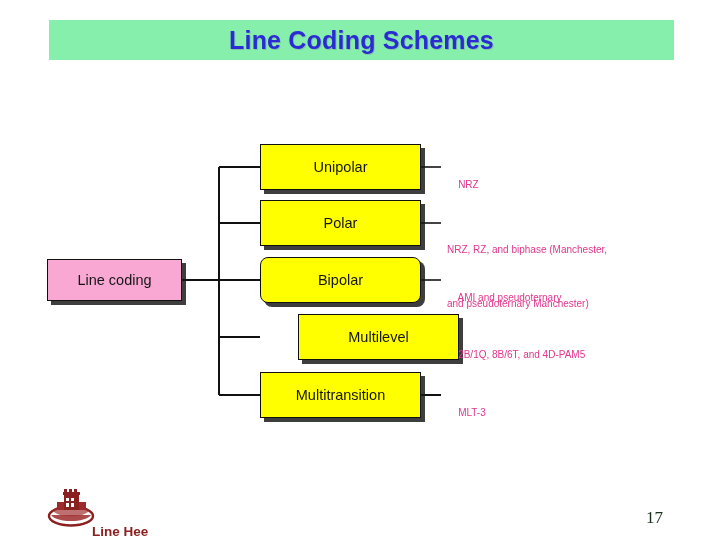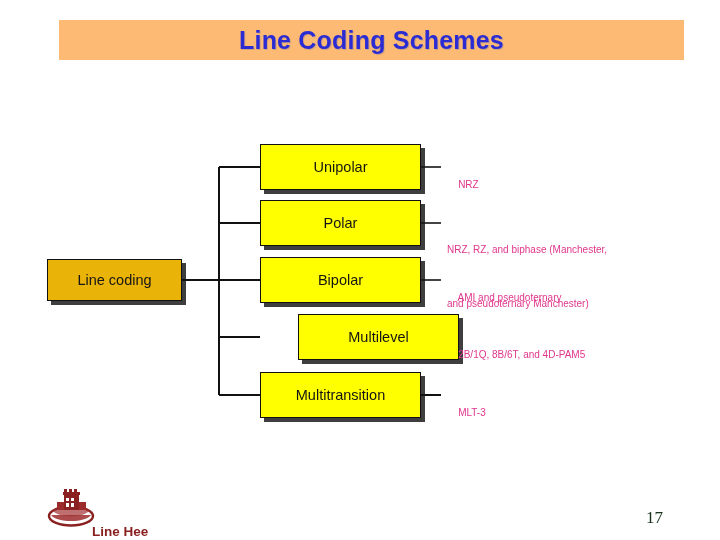--- a/index.html
+++ b/index.html
@@ -11,25 +11,25 @@
     height: 540px;
     background: #ffffff;
     font-family: "Liberation Sans", sans-serif;
     overflow: hidden;
     position: relative;
   }
 
   
   #title-banner {
     position: absolute;
-    left: 59px;
+    left: 49px;
     top: 20px;
     width: 625px;
     height: 40px;
-    background: #fdba74;
+    background: #86efac;
   }
   #slide-title {
     position: absolute;
     left: 0;
     top: 0;
     width: 625px;
     height: 40px;
     line-height: 40px;
     text-align: center;
     font-family: "Liberation Sans", sans-serif;
@@ -55,21 +55,21 @@
     top: 0;
   }
 
   
   #root-node {
     position: absolute;
     left: 47px;
     top: 259px;
     width: 135px;
     height: 42px;
-    background: #eab308;
+    background: #f9a8d4;
     border: 1.6px solid #111111;
     box-shadow: 4px 4px 0 rgba(20,20,20,0.82);
     box-sizing: border-box;
   }
   #root-node .node-label {
     display: block;
     width: 100%;
     height: 100%;
     line-height: 40px;
     text-align: center;
@@ -178,21 +178,21 @@
   <div id="root-node">
     <span class="node-label">Line coding</span>
   </div>
 
   <div class="cat-node" style="top:144px;">
     <span class="node-label">Unipolar</span>
   </div>
   <div class="cat-node" style="top:200px;">
     <span class="node-label">Polar</span>
   </div>
-  <div class="cat-node" style="top:257px;">
+  <div class="cat-node" style="top:257px;border-radius:8px;">
     <span class="node-label">Bipolar</span>
   </div>
   <div class="cat-node" style="top:314px;margin-left:38px;">
     <span class="node-label">Multilevel</span>
   </div>
   <div class="cat-node" style="top:372px;">
     <span class="node-label">Multitransition</span>
   </div>
 
   <div class="desc-label" style="top:158px;">

